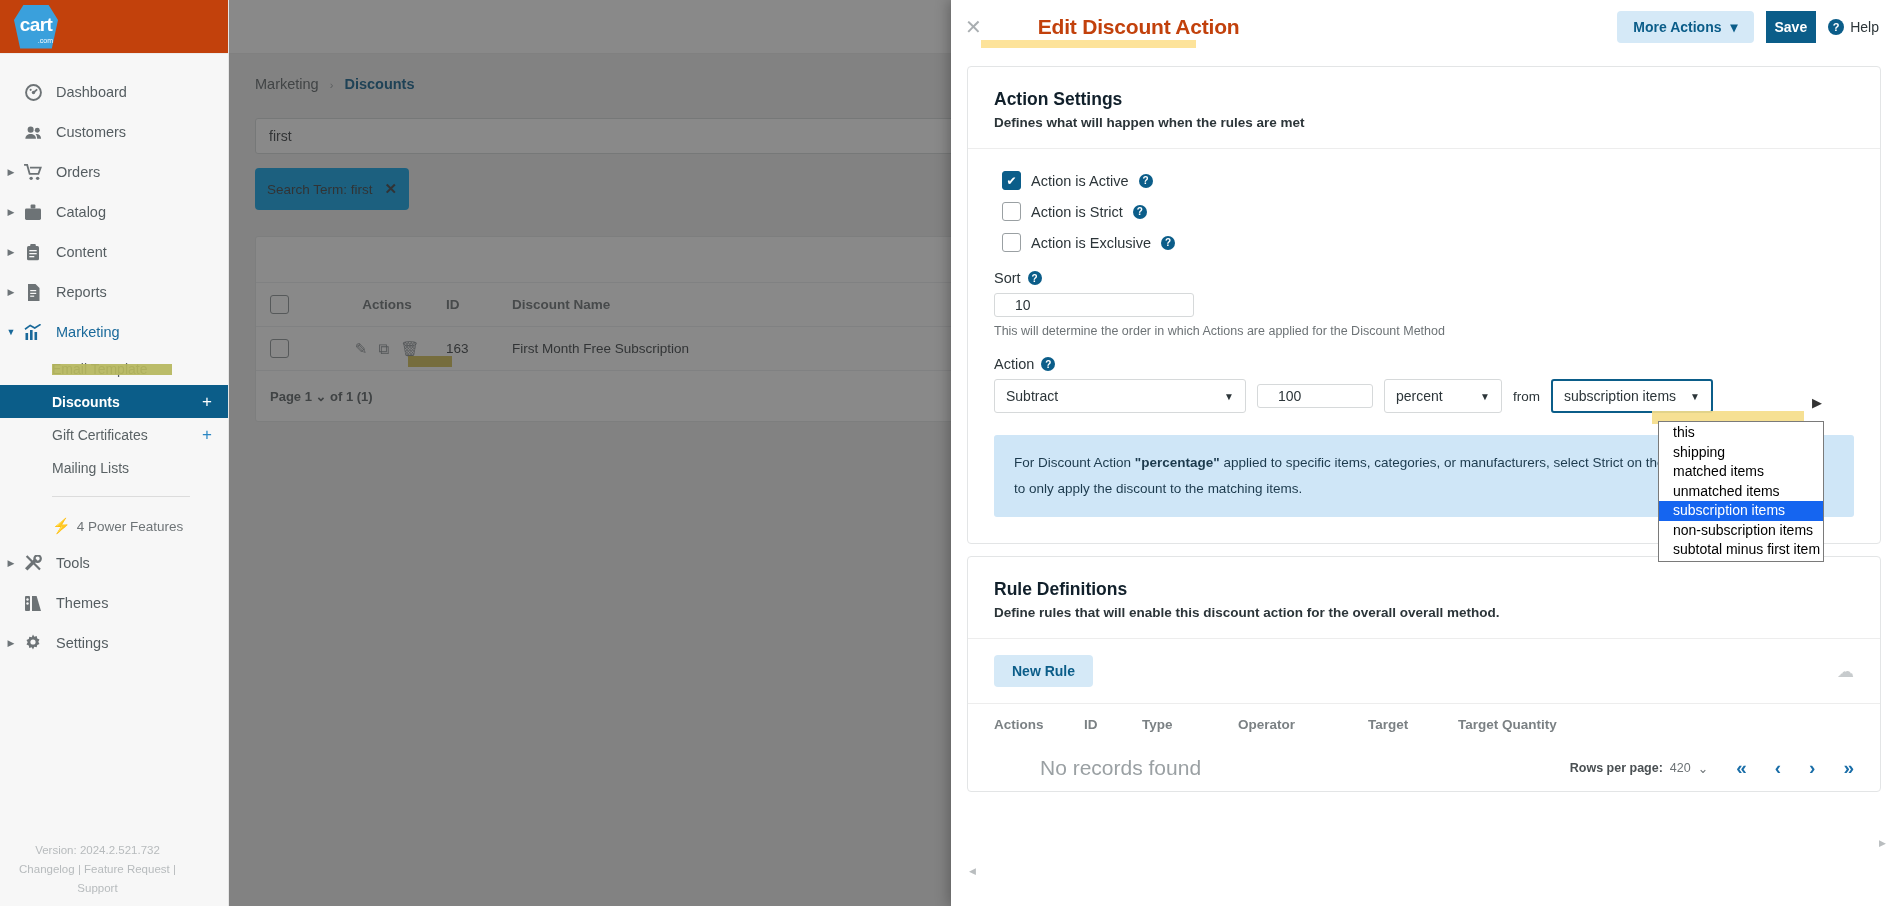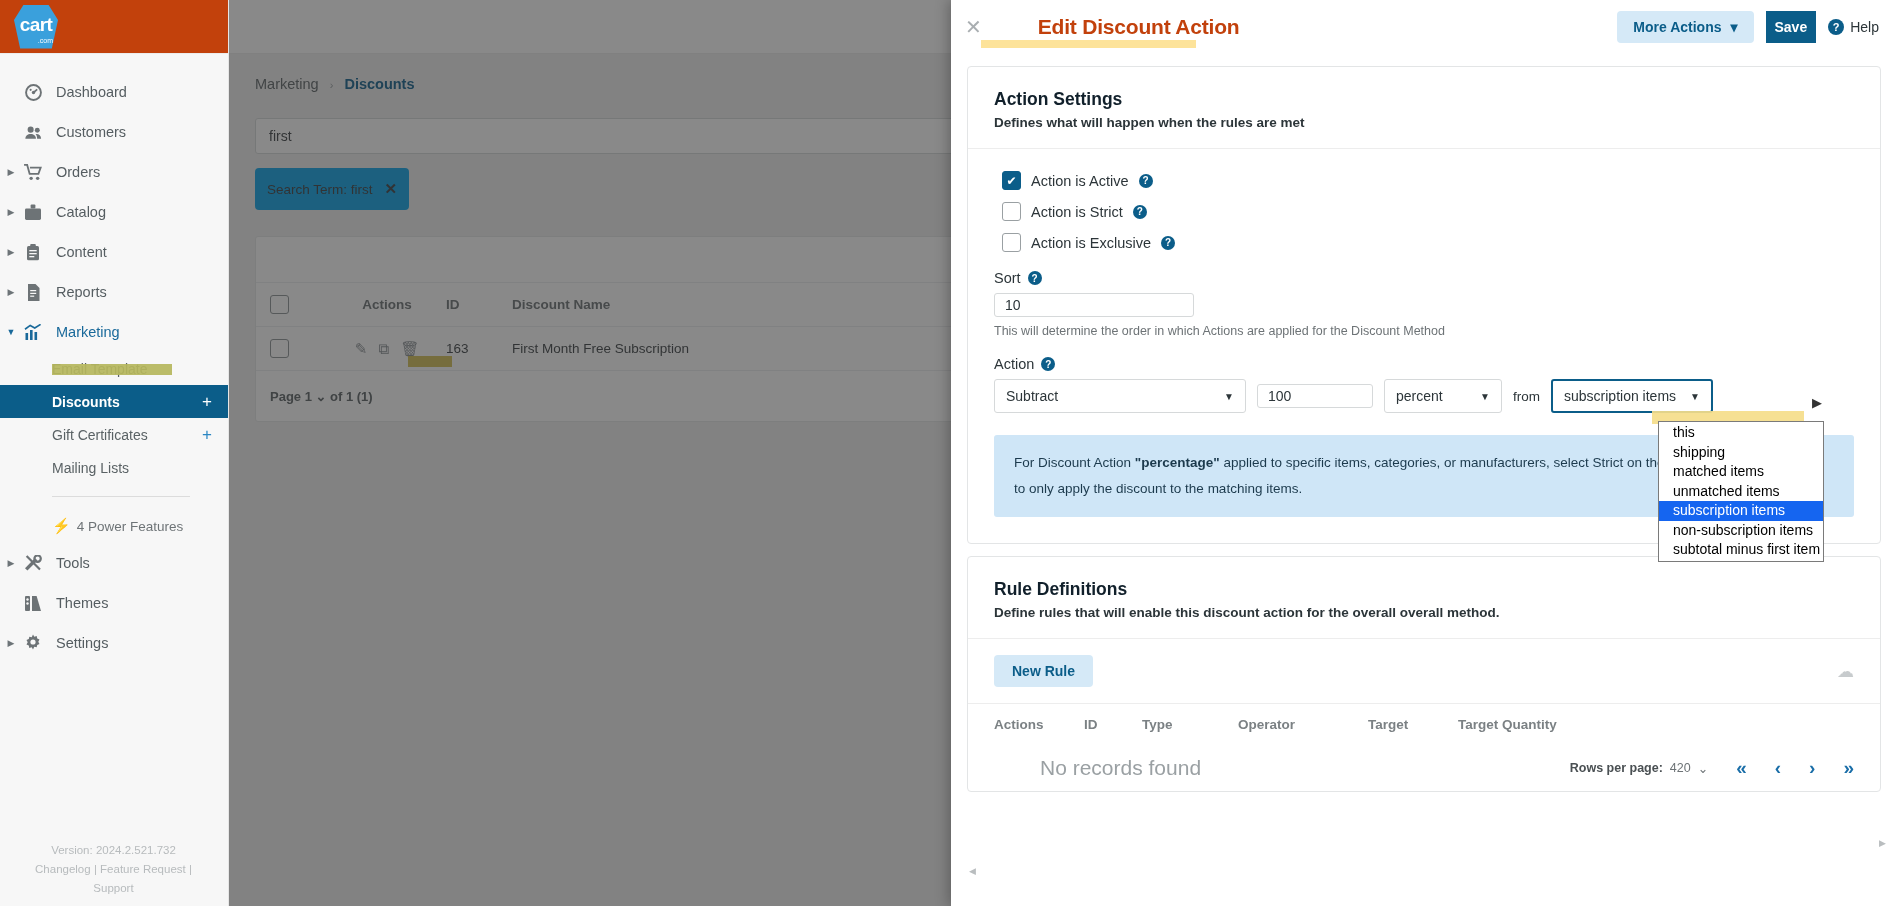--- a/index.html
+++ b/index.html
@@ -67,21 +67,21 @@
     position:absolute; background:#b5b65c; height:11px; opacity:.92;
   }
   .divider { height:1px; background:#dcdcdc; margin: 12px 38px 12px 52px; }
   .power {
     display:flex; align-items:center; height:34px; padding-left:52px;
     font-size:13.5px; color:#6e7477;
   }
   .power .bolt { color:#9aa0a3; margin-right:6px; font-size:15px;}
   .footer {
     position:absolute; bottom:8px; left:0; width:195px; text-align:center;
-    font-size:11.5px; color:#b7bbbd; line-height:19px;margin-left:16px;
+    font-size:11.5px; color:#b7bbbd; line-height:19px;
   }
   .footer a { color:#b7bbbd; text-decoration:none; }
 
   
   .bgpage {
     position:absolute; left:229px; top:0; width:1668px; height:906px;
     background:#f0f0f0;
   }
   .bg-top { height:54px; background:#ffffff; border-bottom:1px solid #ececec;}
   .crumbs { padding: 22px 0 0 26px; font-size:14.5px; color:#5f6669; }
@@ -170,21 +170,21 @@
   .chk {
     width:19px; height:19px; border:1.6px solid #9aa0a3; border-radius:3px; background:#fff;
     display:inline-flex; align-items:center; justify-content:center; cursor:pointer;
   }
   .chk.on { background:#0b5d89; border-color:#0b5d89; color:#fff; font-size:12px; }
   .chk-lbl { font-size:14.5px; color:#2c3539; }
 
   .fld-label { font-size:14.5px; color:#2c3539; display:flex; align-items:center; gap:7px; margin:18px 0 7px 0;}
   .inp {
     height:24px; border:1px solid #d6d9da; border-radius:3px; background:#fff;
-    padding:0 10px; font-size:14px; color:#2c3539; font-family:inherit;
+    padding:0 20px; font-size:14px; color:#2c3539; font-family:inherit;
   }
   .hint { font-size:12.5px; color:#6d7376; margin-top:7px; }
 
   .action-row { display:flex; align-items:center; gap:11px; margin-top:6px; position:relative;}
   .sel {
     height:34px; border:1px solid #d6d9da; border-radius:3px; background:#fff;
     font-size:14px; color:#2c3539; padding:0 11px; display:flex; align-items:center;
     justify-content:space-between; cursor:pointer; font-family:inherit;
   }
   .sel .cv { font-size:10px; color:#2c3539; margin-left:12px; }

